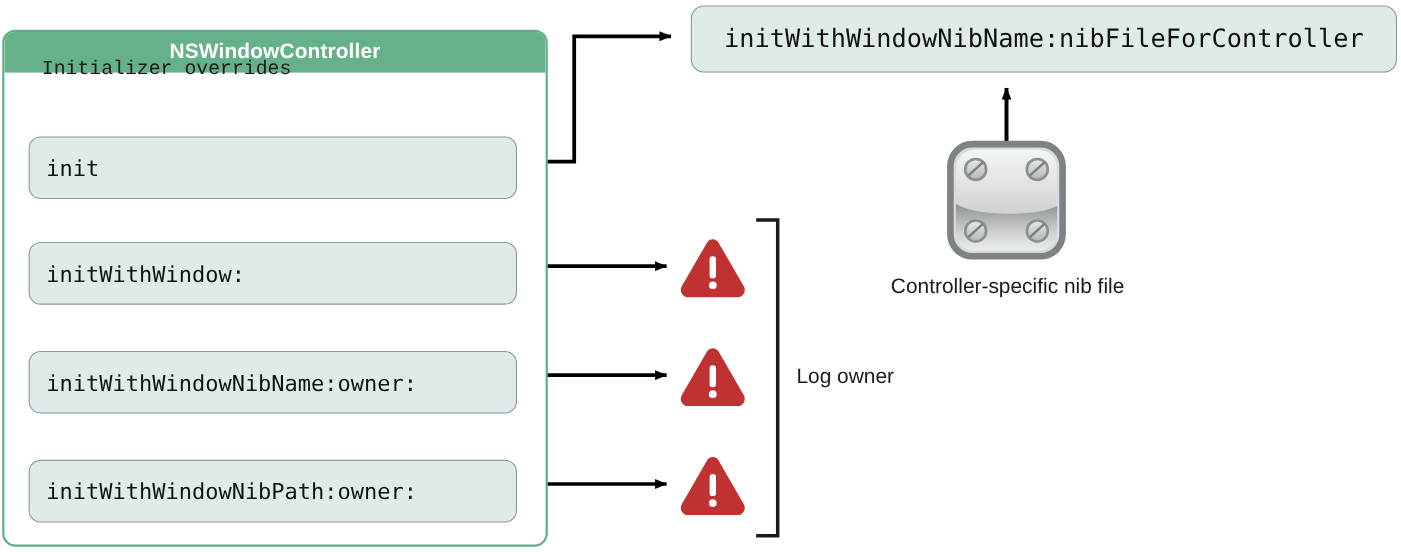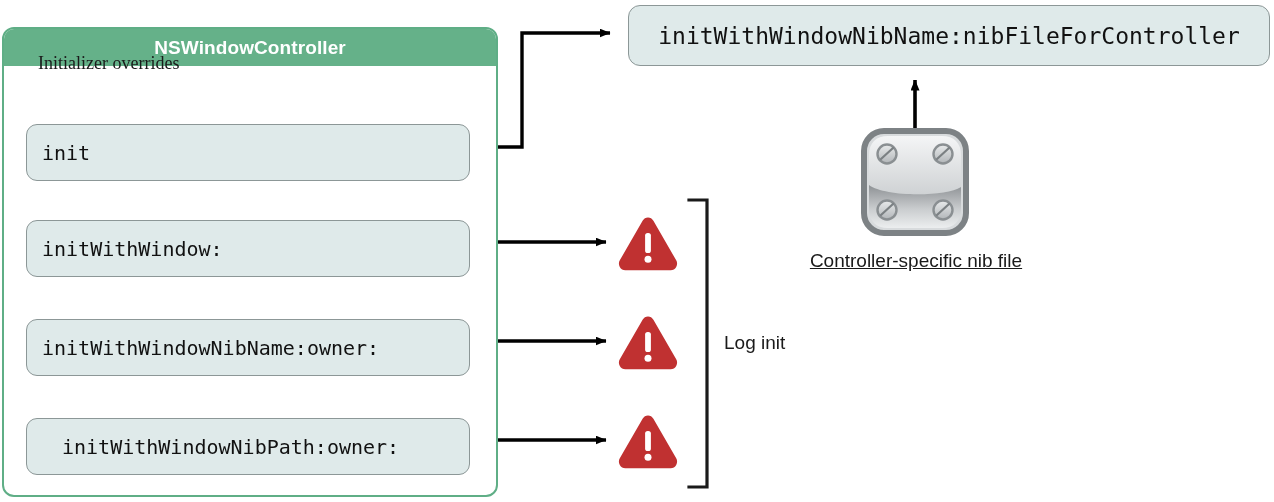--- a/index.html
+++ b/index.html
@@ -53,21 +53,21 @@
     letter-spacing: 0.1px;
     font-family: "Liberation Sans", sans-serif;
   }
 
   .section-label {
     position: absolute;
     left: 38px;
     top: 53px;
     font-size: 18px;
     color: #1a1a1a;
-    font-family: Liberation Serif, serif;
+    font-family: Liberation Mono, monospace;
   }
 
   
   .method-box {
     position: absolute;
     left: 26px;
     width: 444px;
     height: 57px;
     background: #dfeaea;
     border: 1.6px solid #8c9797;
@@ -81,21 +81,21 @@
     padding-left: 15px;
     font-family: "DejaVu Sans Mono", "Liberation Mono", monospace;
     font-size: 20px;
     color: #111111;
     letter-spacing: 0px;
     white-space: nowrap;
   }
   .mb-0 { top: 91px; }
   .mb-1 { top: 187px; }
   .mb-2 { top: 286px; }
-  .mb-3 { top: 385px; padding-left: 20px; }
+  .mb-3 { top: 385px; }
 
   
   .result-box {
     position: absolute;
     left: 628px;
     top: 5px;
     width: 642px;
     height: 61px;
     background: #dfeaea;
     border: 1.6px solid #8c9797;
@@ -122,21 +122,20 @@
   }
   .nib-caption {
     position: absolute;
     left: 779px;
     top: 250px;
     width: 274px;
     text-align: center;
     font-size: 19px;
     color: #1a1a1a;
     font-family: "Liberation Sans", sans-serif;
-    text-decoration: underline;
   }
 
   
   .warn {
     position: absolute;
     left: 617px;
     width: 62px;
     height: 56px;
   }
   .warn-0 { top: 215px; }
@@ -258,21 +257,21 @@
   </div>
 
   <div class="warn warn-2">
     <svg viewBox="0 0 62 56" width="62" height="56">
       <path d="M31,2.5 C33.3,2.5 35.2,3.7 36.4,5.8 L59.2,45.3 C60.4,47.4 60.4,49.8 59.2,51.9 C58.0,54.0 56.0,55.2 53.7,55.2 L8.3,55.2 C6.0,55.2 4.0,54.0 2.8,51.9 C1.6,49.8 1.6,47.4 2.8,45.3 L25.6,5.8 C26.8,3.7 28.7,2.5 31,2.5 Z" fill="#c03131"></path>
       <rect x="28.1" y="18" width="5.8" height="20" rx="2.6" fill="#ffffff"></rect>
       <circle cx="31" cy="44.3" r="3.5" fill="#ffffff"></circle>
     </svg>
   </div>
 
-  <div class="log-error-label">Log init</div>
+  <div class="log-error-label">Log owner</div>
 
   <div class="nib-icon">
     <svg viewBox="0 0 110 110" width="110" height="110">
 
       <rect x="4" y="4" width="102" height="102" rx="20" ry="20" fill="#d8dbdd" stroke="#7d8285" stroke-width="6"></rect>
 
       <path d="M9,28 C9,16 16,9 28,9 L82,9 C94,9 101,16 101,28 L101,60
                C85,70 25,70 9,58 Z" fill="url(#nibTop)"></path>
 
       <path d="M9,58 C25,70 85,70 101,60 L101,82 C101,94 94,101 82,101

